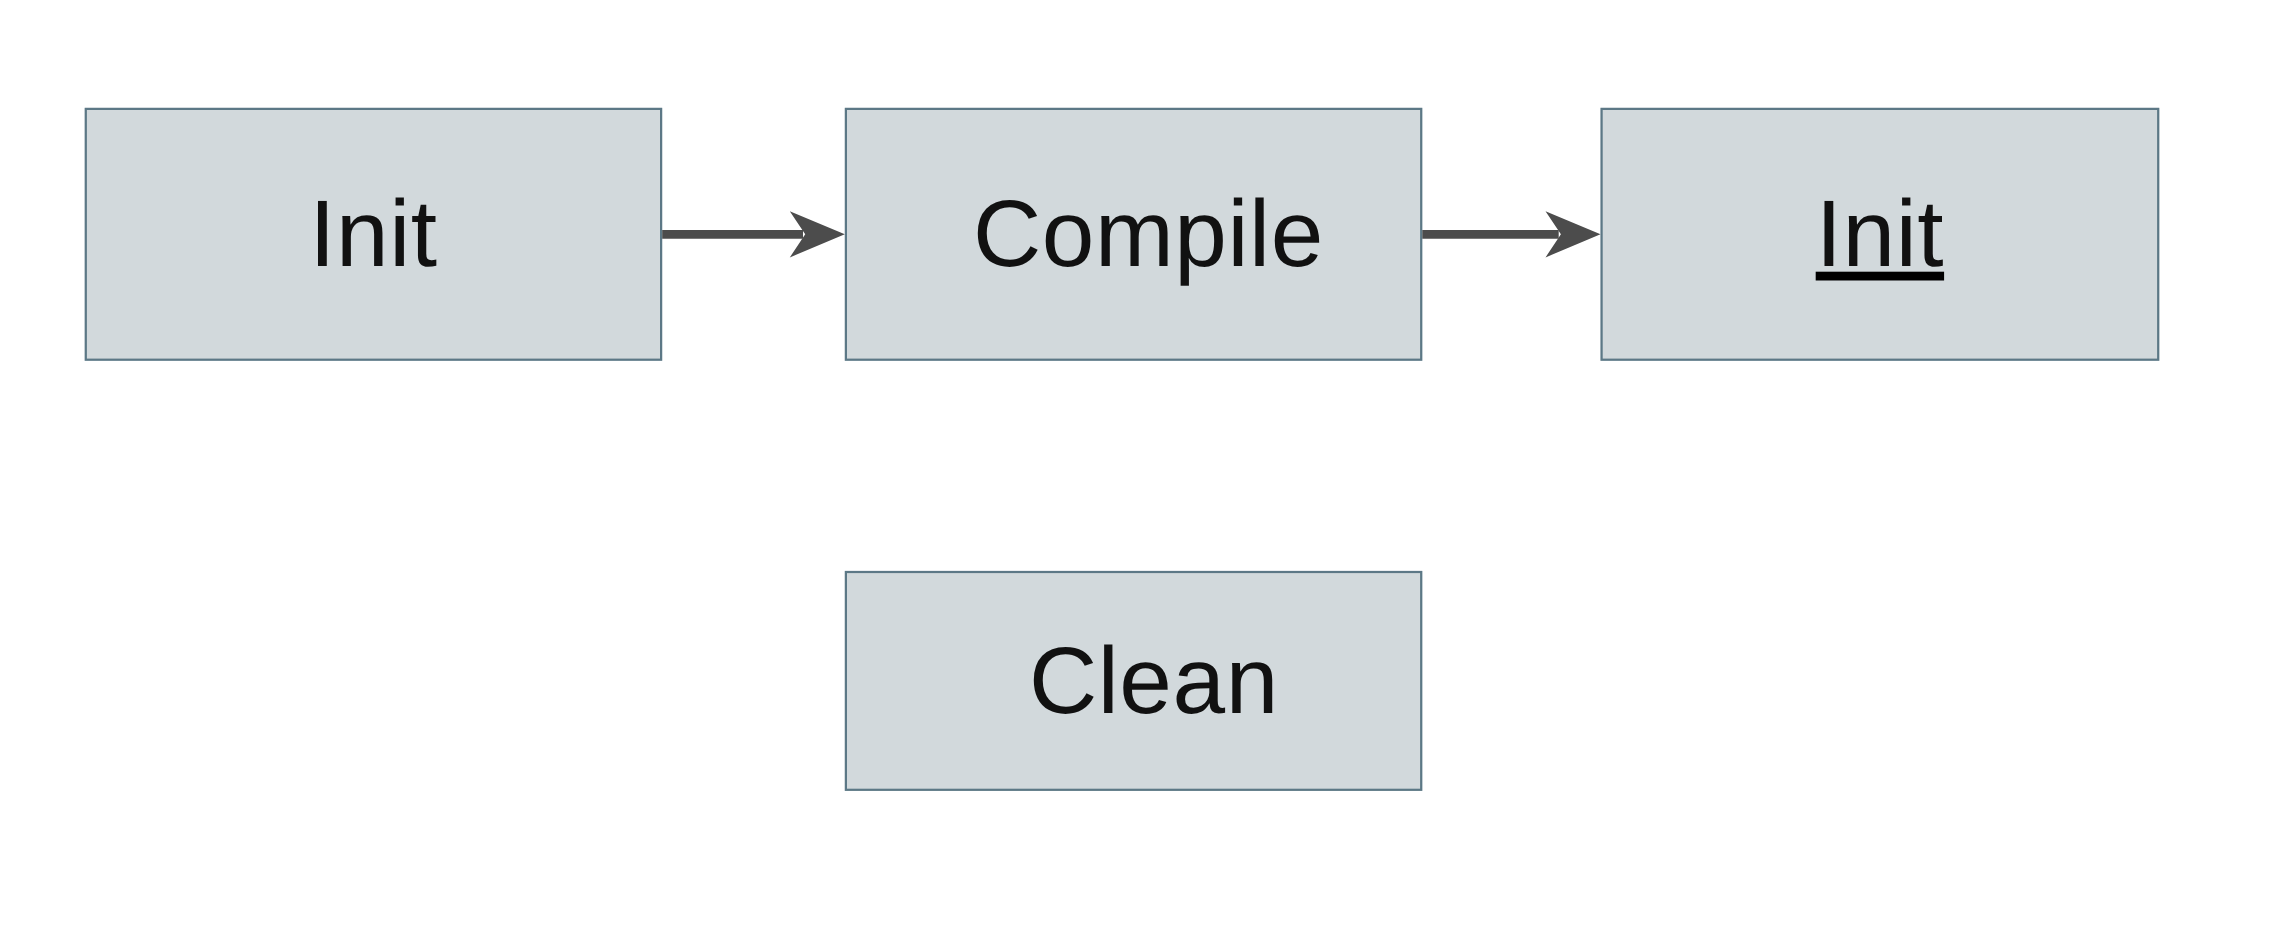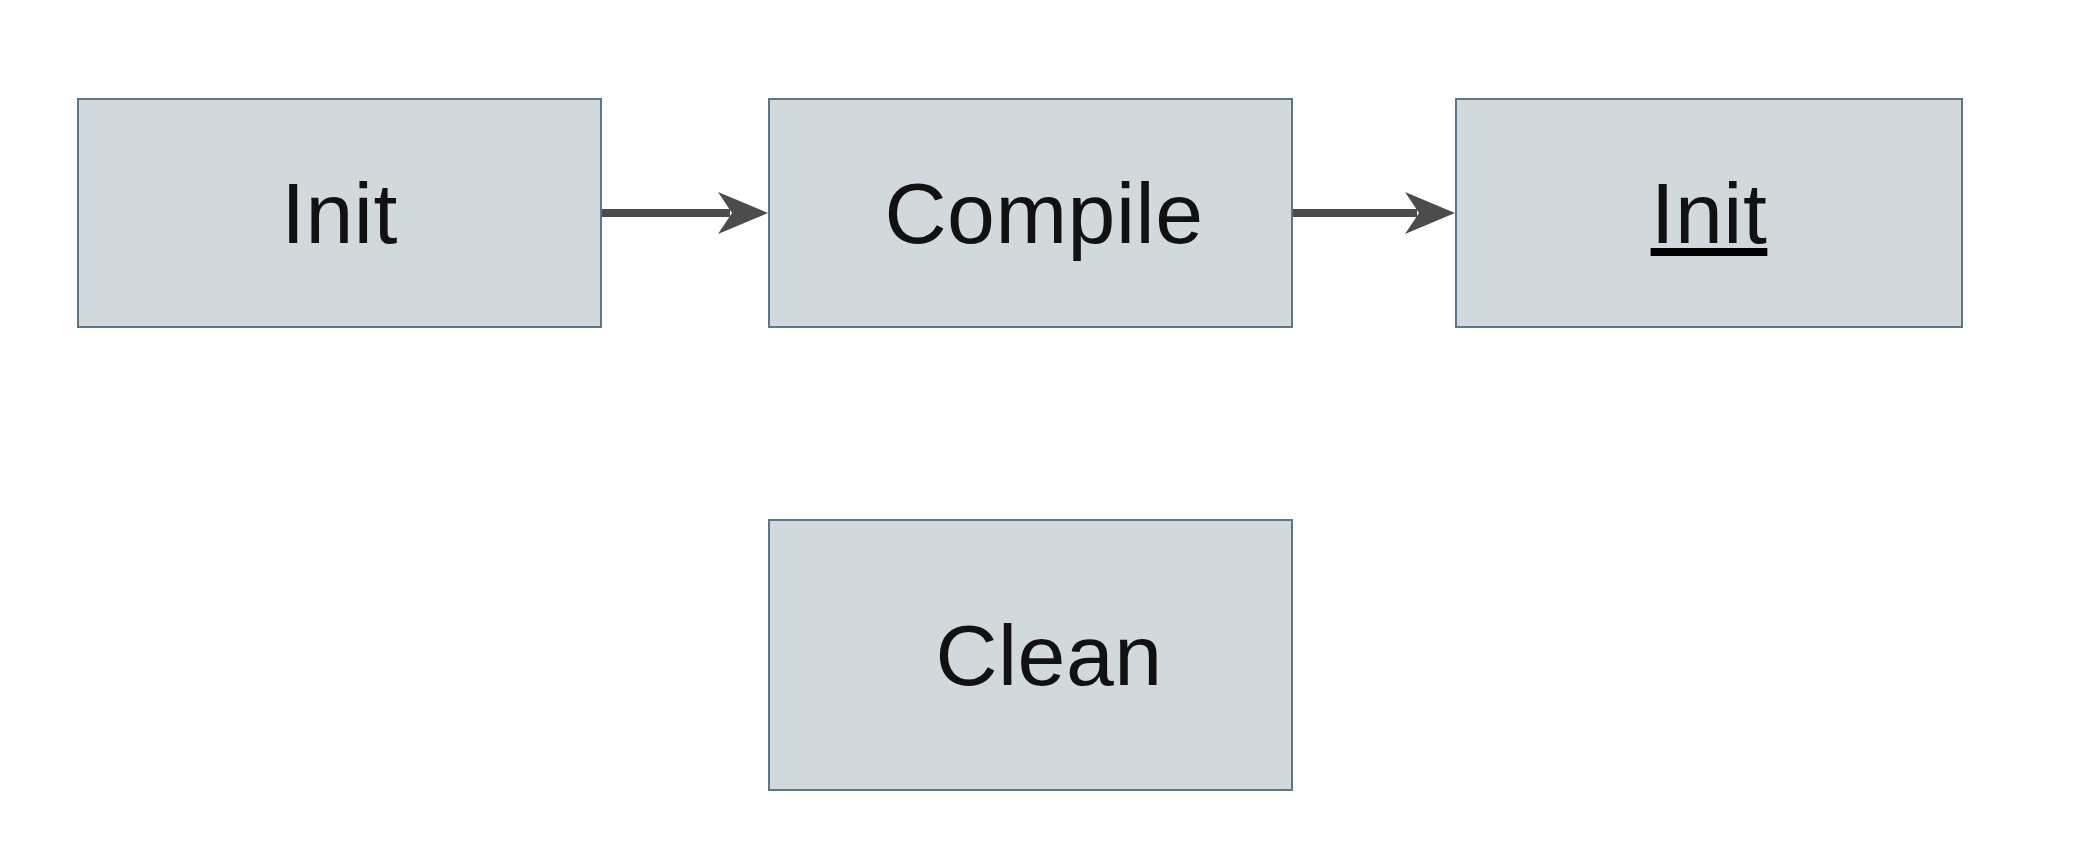--- a/index.html
+++ b/index.html
@@ -27,21 +27,21 @@
   .node-label {
     font-size: 86px;
     line-height: 1;
     color: var(--text, #111111);
     letter-spacing: 0.5px;
     white-space: nowrap;
   }
   .node-dist    { left: 77px;   top: 98px;  width: 525px; height: 230px; }
   .node-compile { left: 768px;  top: 98px;  width: 525px; height: 230px; padding-left: 27px; }
   .node-init    { left: 1455px; top: 98px;  width: 508px; height: 230px; text-decoration: underline; }
-  .node-clean   { left: 768px;  top: 519px; width: 525px; height: 272px; padding-left: 37px; }
+  .node-clean   { left: 768px;  top: 519px; width: 525px; height: 200px; padding-left: 37px; }
   .edge {
     position: absolute;
     overflow: visible;
   }
   .edge-1 { left: 602px;  top: 189px; }
   .edge-2 { left: 1293px; top: 189px; }
   .edge .arrow-line { stroke: var(--arrow, #4c4c4c); stroke-width: 8; }
   .edge .arrow-head { fill: var(--arrow, #4c4c4c); }
 </style>
 </head>

